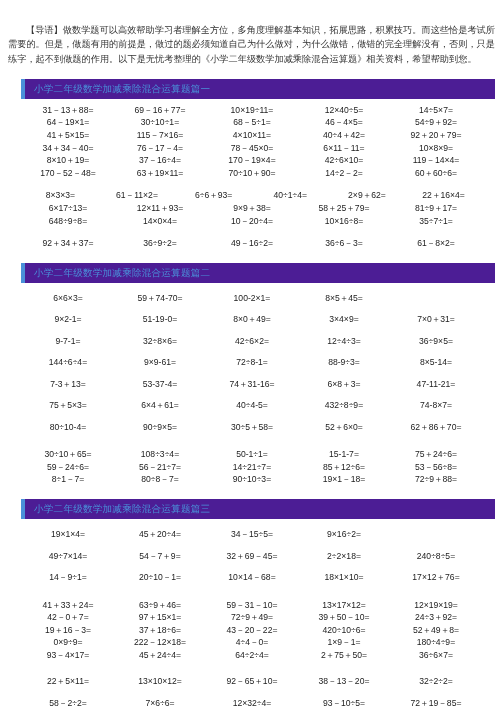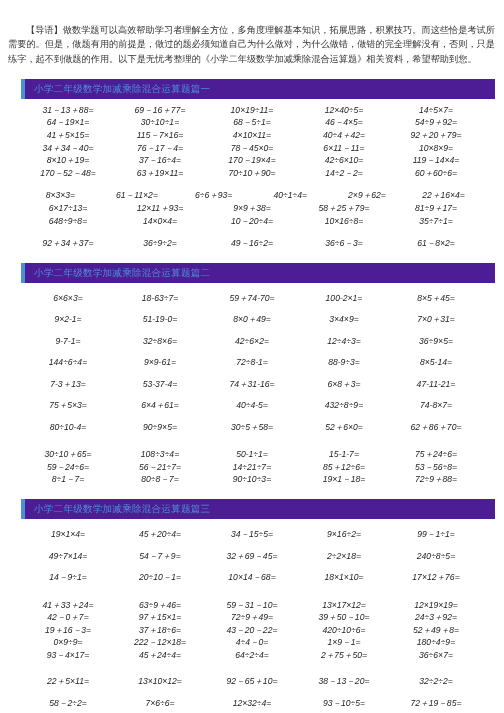--- a/index.html
+++ b/index.html
@@ -38,21 +38,20 @@
     line-height: 20px;
     height: 20px;
     padding-left: 9px;
     margin: 0 9px 0 21px;
     letter-spacing: 0.2px;
     white-space: nowrap;
     overflow: hidden;
   }
   .section-body {
     padding: 5px 22px 0 22px;
-    font-style: italic;
   }
   .pgroup {
     margin-bottom: 10px;
   }
   .pgroup:last-child {
     margin-bottom: 0;
   }
   .prow {
     display: flex;
     font-size: 8.6px;
@@ -163,21 +162,20 @@
             </div>
           </div>
         </div>
       </div>
       <div class="section">
         <div class="section-header">小学二年级数学加减乘除混合运算题篇二</div>
         <div class="section-body">
           <div class="pgroup airy">
             <div class="prow">
               <span class="pcell">6×6×3=</span>
-              <span class="pcell">18-63÷7=</span>
               <span class="pcell">59＋74-70=</span>
               <span class="pcell">100-2×1=</span>
               <span class="pcell">8×5＋45=</span>
             </div>
             <div class="prow">
               <span class="pcell">9×2-1=</span>
               <span class="pcell">51-19-0=</span>
               <span class="pcell">8×0＋49=</span>
               <span class="pcell">3×4×9=</span>
               <span class="pcell">7×0＋31=</span>
@@ -245,21 +243,20 @@
       </div>
       <div class="section">
         <div class="section-header">小学二年级数学加减乘除混合运算题篇三</div>
         <div class="section-body">
           <div class="pgroup airy">
             <div class="prow">
               <span class="pcell">19×1×4=</span>
               <span class="pcell">45＋20÷4=</span>
               <span class="pcell">34－15÷5=</span>
               <span class="pcell">9×16÷2=</span>
-              <span class="pcell">99－1÷1=</span>
             </div>
             <div class="prow">
               <span class="pcell">49÷7×14=</span>
               <span class="pcell">54－7＋9=</span>
               <span class="pcell">32＋69－45=</span>
               <span class="pcell">2÷2×18=</span>
               <span class="pcell">240÷8÷5=</span>
             </div>
             <div class="prow">
               <span class="pcell">14－9÷1=</span>

